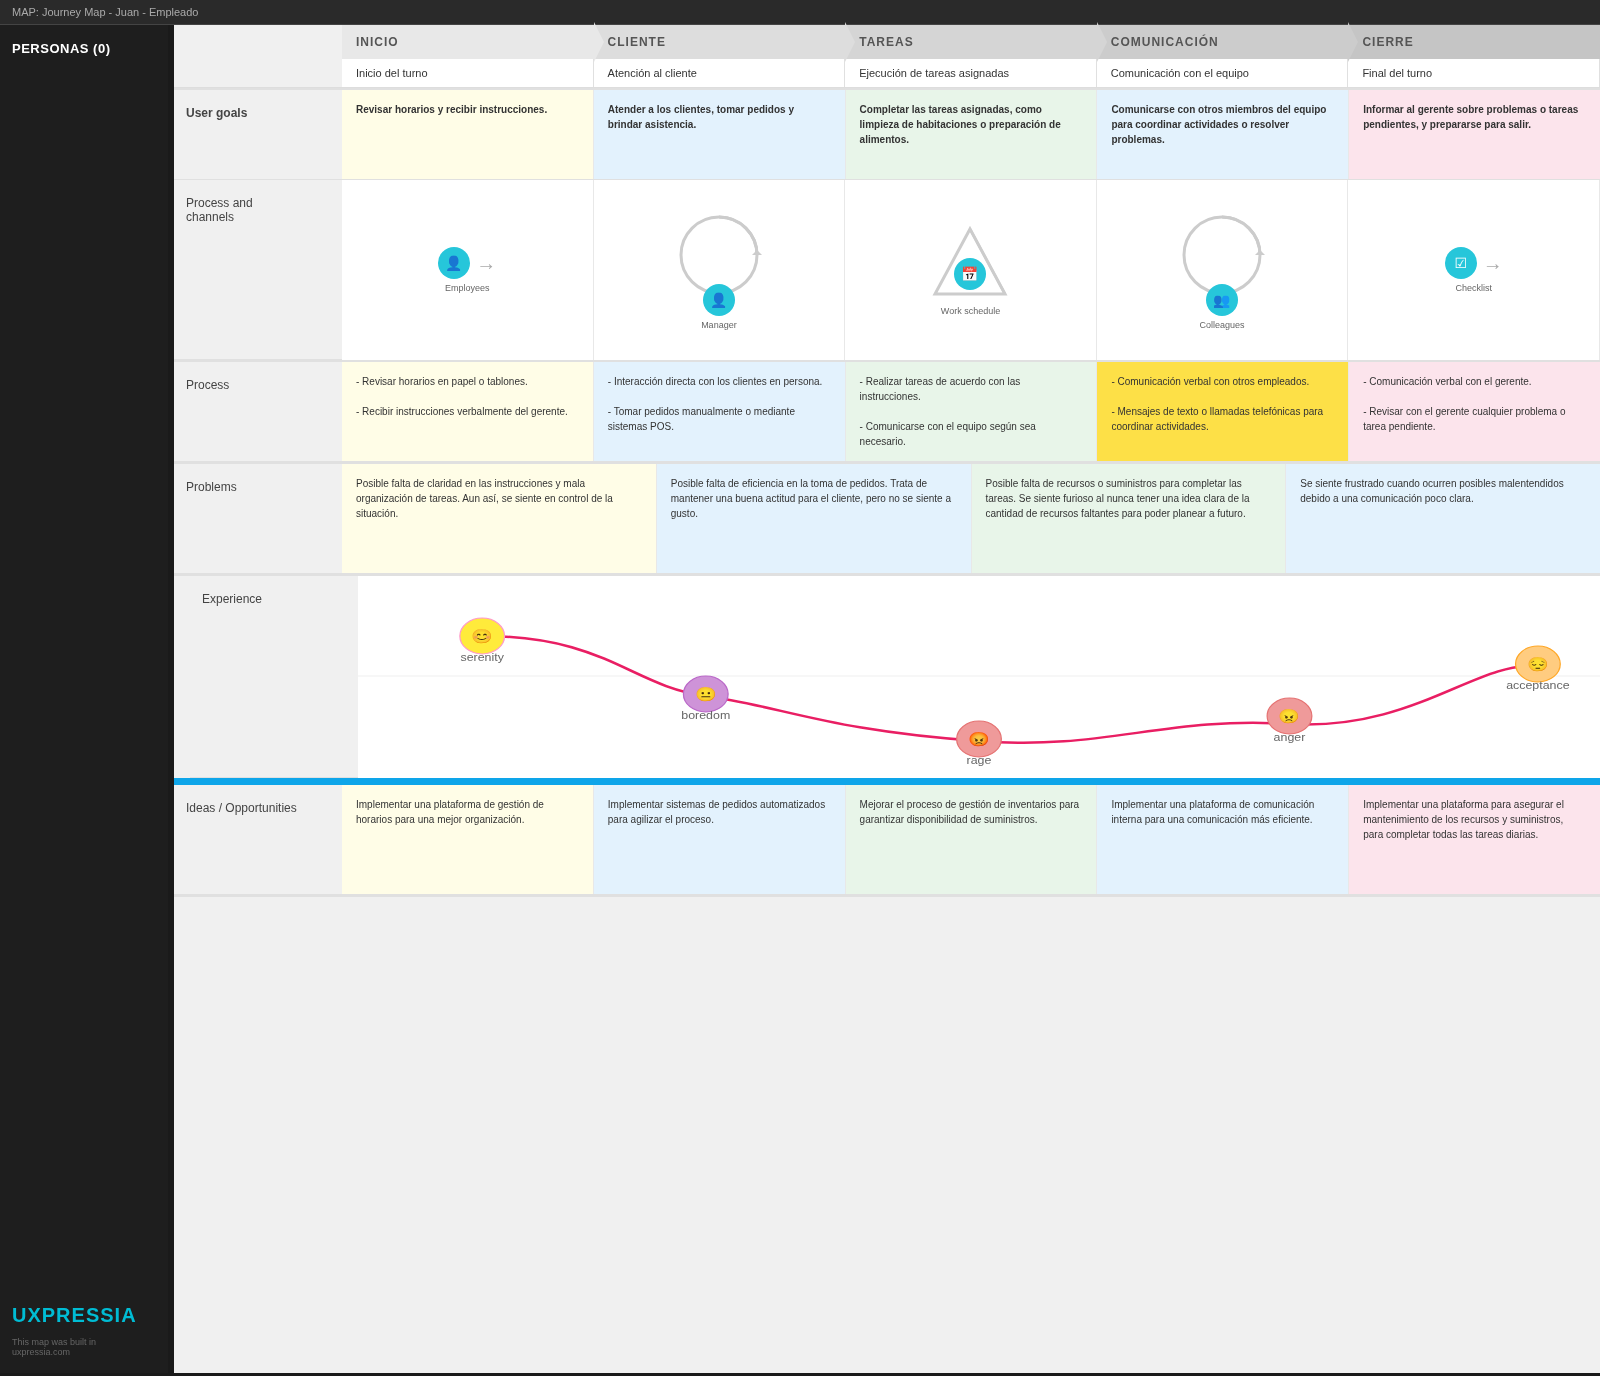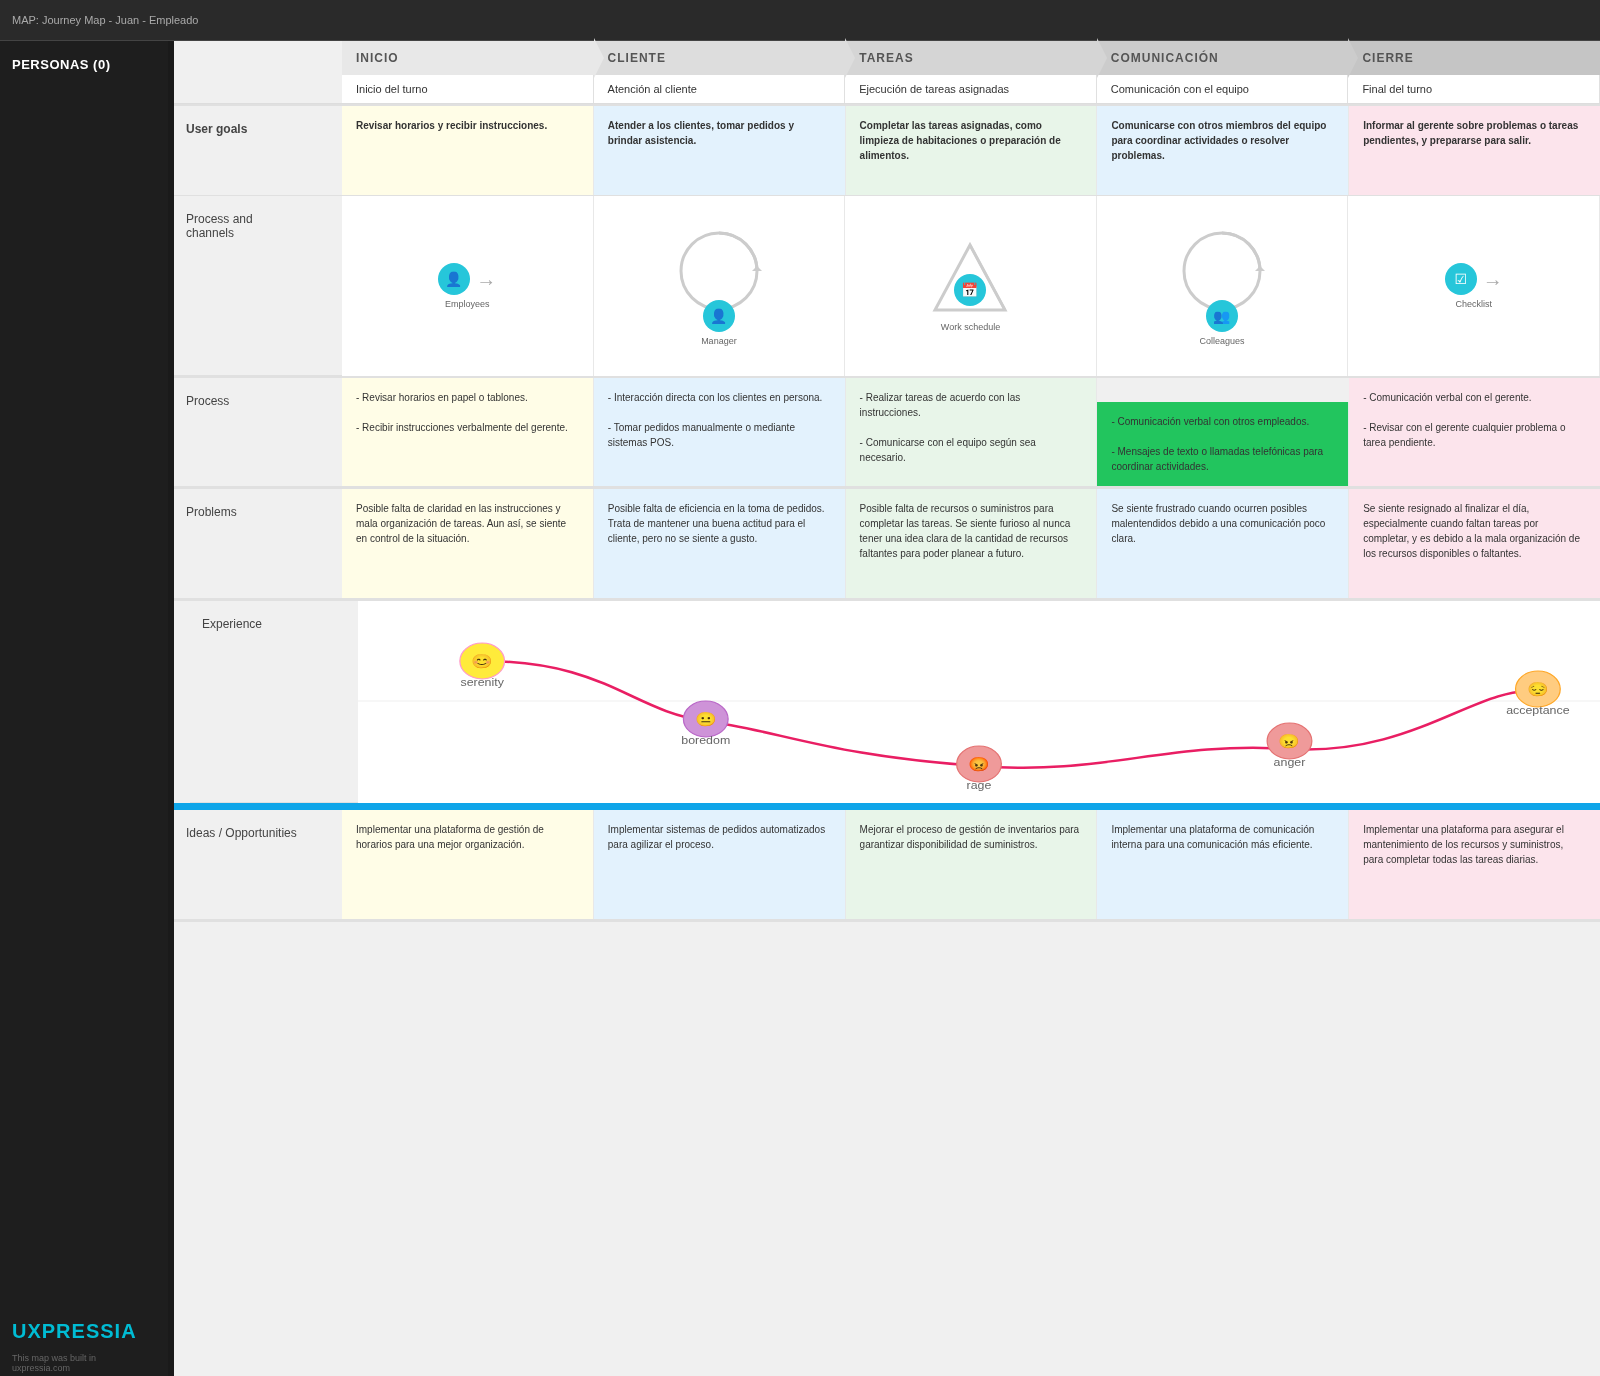--- a/index.html
+++ b/index.html
@@ -1,21 +1,21 @@
 <!DOCTYPE html>
 <html><head>
   <meta charset="utf-8">
   <style>
     * { box-sizing: border-box; margin: 0; padding: 0; }
     body { font-family: Arial, sans-serif; background: #1a1a1a; color: #333; font-size: 11px; overflow-x: auto; }
     
     .top-bar {
       background: #2a2a2a;
       color: #aaa;
-      padding: 14px 12px;
+      padding: 6px 12px;
       font-size: 11px;
       border-bottom: 1px solid #444;
     }
     
     .main-layout {
       display: flex;
       min-height: calc(100vh - 28px);
       gap: 6px;
     }
     
@@ -150,21 +150,21 @@
     .cell-ug-1 { background: #fffde7; }
     .cell-ug-2 { background: #e3f2fd; }
     .cell-ug-3 { background: #e8f5e9; }
     .cell-ug-4 { background: #e3f2fd; }
     .cell-ug-5 { background: #fce4ec; }
     
     
     .cell-process-1 { background: #fffde7; }
     .cell-process-2 { background: #e3f2fd; }
     .cell-process-3 { background: #e8f5e9; }
-    .cell-process-4 { background: #22c55e; margin-top: 24px; }
+    .cell-process-4 { background: #fde047; }
     .cell-process-5 { background: #fce4ec; }
     
     
     .cell-prob-1 { background: #fffde7; }
     .cell-prob-2 { background: #e3f2fd; }
     .cell-prob-3 { background: #e8f5e9; }
     .cell-prob-4 { background: #e3f2fd; }
     .cell-prob-5 { background: #fce4ec; }
     
     
@@ -372,21 +372,20 @@
       </div>
     </div>
 
     <div style="display:flex; min-height:110px; border-bottom:2px solid #e0e0e0;">
       <div class="row-label">Problems</div>
       <div class="cells-row" style="min-height:110px;">
         <div class="cell cell-prob-1">Posible falta de claridad en las instrucciones y mala organización de tareas. Aun así, se siente en control de la situación.</div>
         <div class="cell cell-prob-2">Posible falta de eficiencia en la toma de pedidos. Trata de mantener una buena actitud para el cliente, pero no se siente a gusto.</div>
         <div class="cell cell-prob-3">Posible falta de recursos o suministros para completar las tareas. Se siente furioso al nunca tener una idea clara de la cantidad de recursos faltantes para poder planear a futuro.</div>
         <div class="cell cell-prob-4">Se siente frustrado cuando ocurren posibles malentendidos debido a una comunicación poco clara.</div>
-        <div class="cell cell-prob-5">Se siente resignado al finalizar el día, especialmente cuando faltan tareas por completar, y es debido a la mala organización de los recursos disponibles o faltantes.</div>
       </div>
     </div>
 
     <div class="experience-row">
       <div class="row-label">Experience</div>
       <div class="experience-chart">
         <svg id="exp-svg" width="100%" height="200" viewBox="0 0 1000 200" preserveAspectRatio="none">
 
           <line x1="0" y1="100" x2="1000" y2="100" stroke="#f0f0f0" stroke-width="1"></line>
 

